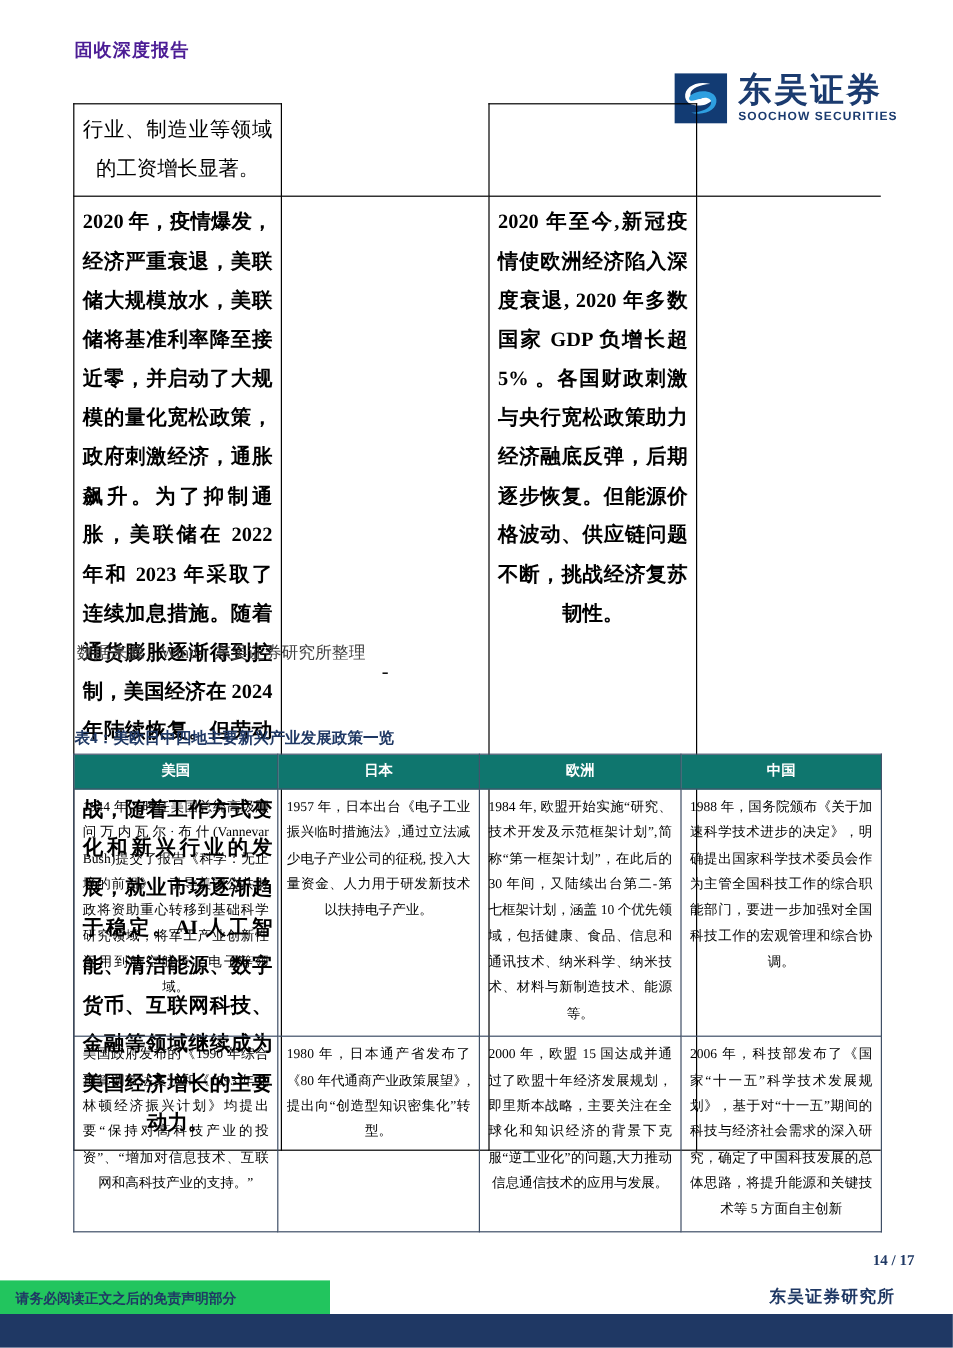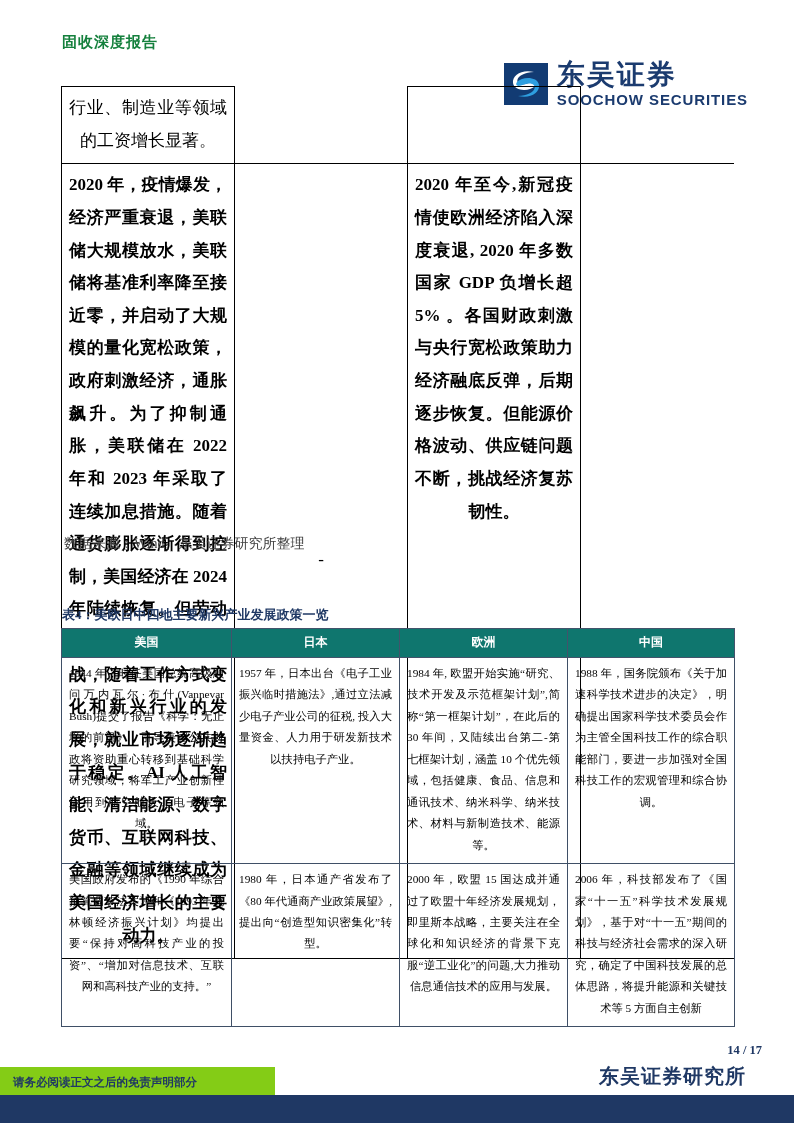--- a/index.html
+++ b/index.html
@@ -29,21 +29,21 @@
     left: 0;
     width: 794px;
     height: 80px;
   }
   .header-title {
     position: absolute;
     left: 62px;
     top: 33px;
     font-size: 15px;
     font-weight: bold;
-    color: #15803d;
+    color: #4c1d95;
     letter-spacing: 1px;
     font-family: "Liberation Serif", "DejaVu Serif", serif;
   }
   .brand-block {
     position: absolute;
     right: 46px;
     top: 22px;
     display: flex;
     align-items: center;
     gap: 9px;
@@ -62,21 +62,21 @@
     line-height: 1;
   }
   .brand-cn {
     font-size: 28px;
     font-weight: bold;
     color: #1b3b6f;
     letter-spacing: 2px;
     font-family: "Liberation Serif", "DejaVu Serif", serif;
   }
   .brand-en {
-    font-size: 15px;
+    font-size: 10px;
     font-weight: bold;
     color: #1b3b6f;
     letter-spacing: 0.9px;
     margin-top: 3px;
     font-family: "Liberation Sans", sans-serif;
   }
 
   
   .table-cont {
     position: absolute;
@@ -165,21 +165,21 @@
     width: 794px;
     height: 28px;
     background: #1f3864;
   }
   .footer-note {
     position: absolute;
     left: 0;
     bottom: 26px;
     width: 275px;
     height: 30px;
-    background: #84cc16;
+    background: #22c55e;
     color: #1f3864;
     font-size: 11.5px;
     font-weight: bold;
     display: flex;
     align-items: center;
     padding-left: 13px;
     box-sizing: border-box;
     font-family: "Liberation Serif", "DejaVu Serif", serif;
   }
   .footer-page {
@@ -188,21 +188,21 @@
     bottom: 65px;
     font-size: 12.5px;
     font-weight: bold;
     color: #1f3864;
     font-family: "Liberation Serif", "DejaVu Serif", serif;
   }
   .footer-org {
     position: absolute;
     right: 48px;
     bottom: 33px;
-    font-size: 20px;
+    font-size: 14px;
     font-weight: bold;
     color: #1f3864;
     letter-spacing: 1px;
     font-family: "Liberation Serif", "DejaVu Serif", serif;
   }
 </style>
 </head>
 <body>
 
 <div class="page">

